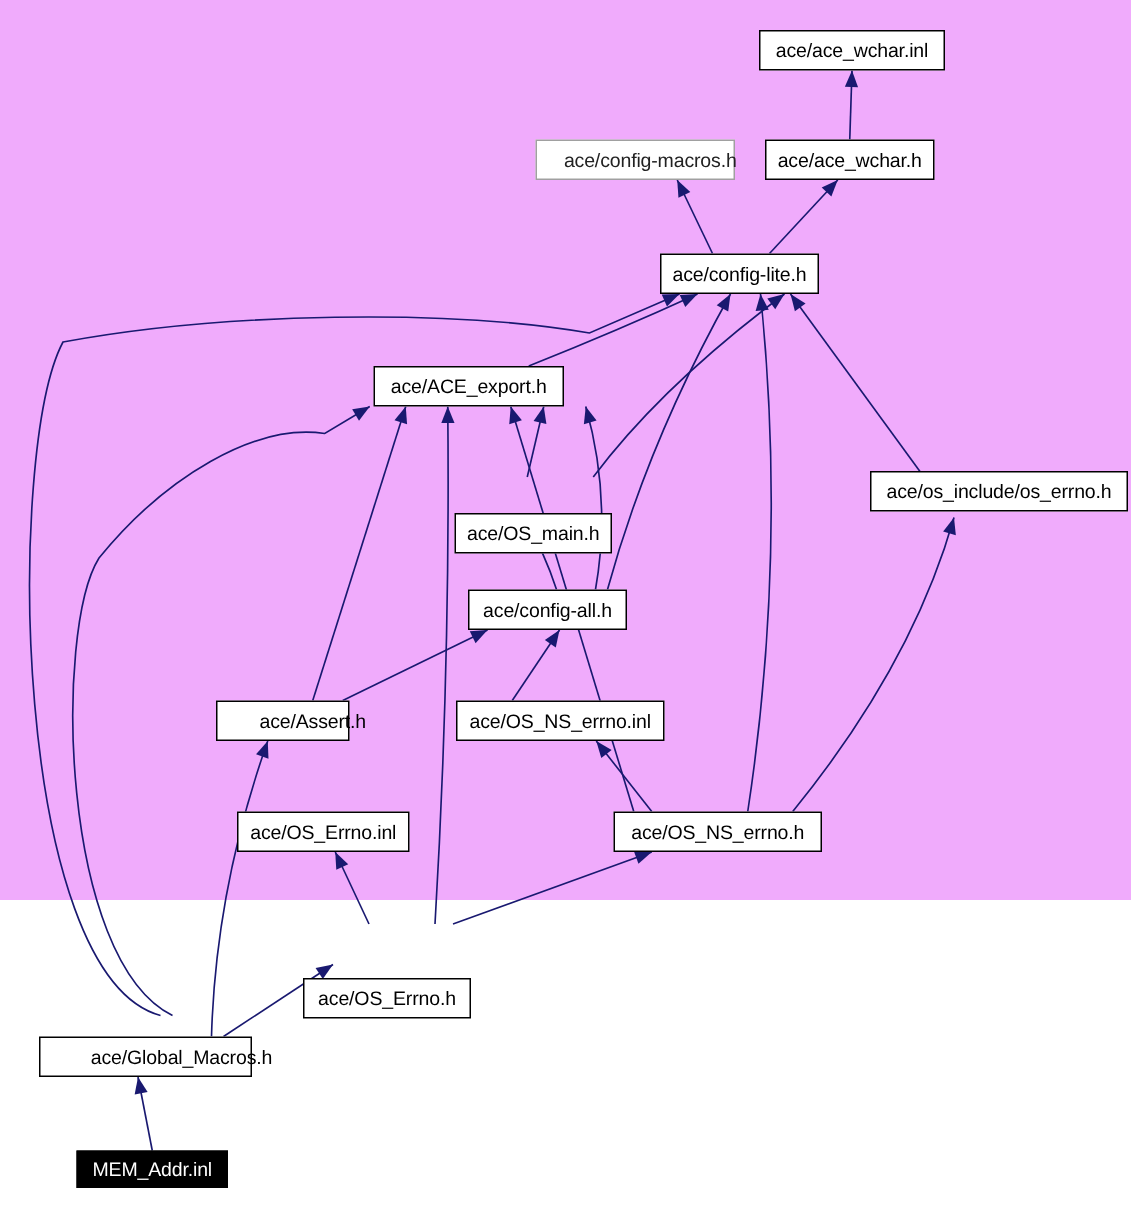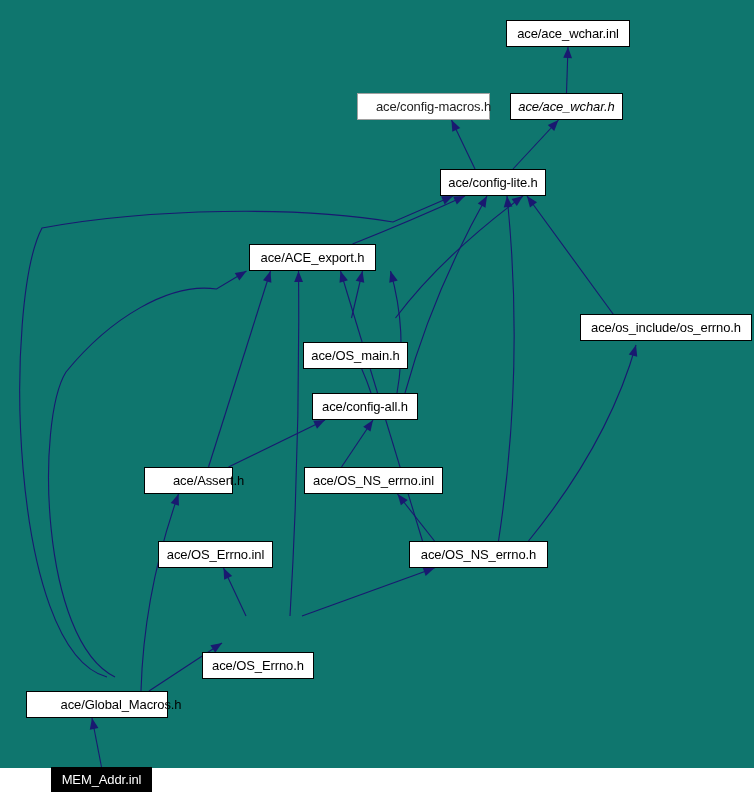--- a/index.html
+++ b/index.html
@@ -10,22 +10,22 @@
   }
   body {
     width: 754px;
     height: 808px;
     font-family: "Liberation Sans", sans-serif;
     overflow: hidden;
   }
   #graph-root {
     position: relative;
     width: 754px;
-    height: 768px;
-    background: #0f766e;
+    height: 600px;
+    background: #f0abfc;
   }
   svg.graph-canvas {
     position: absolute;
     left: 0;
     top: 0;
     width: 754px;
     height: 808px;
     display: block;
   }
   .edge-path {
@@ -120,21 +120,21 @@
         <polygon points="92,718 98.41323299522782,727.9614478138933 89.7741012628247,729.6363815171144" class="edge-head"></polygon>
       </g>
   </svg>
   <div id="node-layer">
       <div class="node-box" style="left: 506px; top: 20px; width: 124px; height: 27px;">
         <span>ace/ace_wchar.inl</span>
       </div>
       <div class="node-box grey" style="left: 357px; top: 93px; width: 133px; height: 27px; padding-left: 20px;">
         <span>ace/config-macros.h</span>
       </div>
-      <div class="node-box" style="left: 510px; top: 93px; width: 113px; height: 27px; font-style: italic;">
+      <div class="node-box" style="left: 510px; top: 93px; width: 113px; height: 27px;">
         <span>ace/ace_wchar.h</span>
       </div>
       <div class="node-box" style="left: 440px; top: 169px; width: 106px; height: 27px;">
         <span>ace/config-lite.h</span>
       </div>
       <div class="node-box" style="left: 249px; top: 244px; width: 127px; height: 27px; align-items: center;">
         <span>ace/ACE_export.h</span>
       </div>
       <div class="node-box" style="left: 303px; top: 318px; width: 105px; height: 27px; margin-top: 24px;">
         <span>ace/OS_main.h</span>

